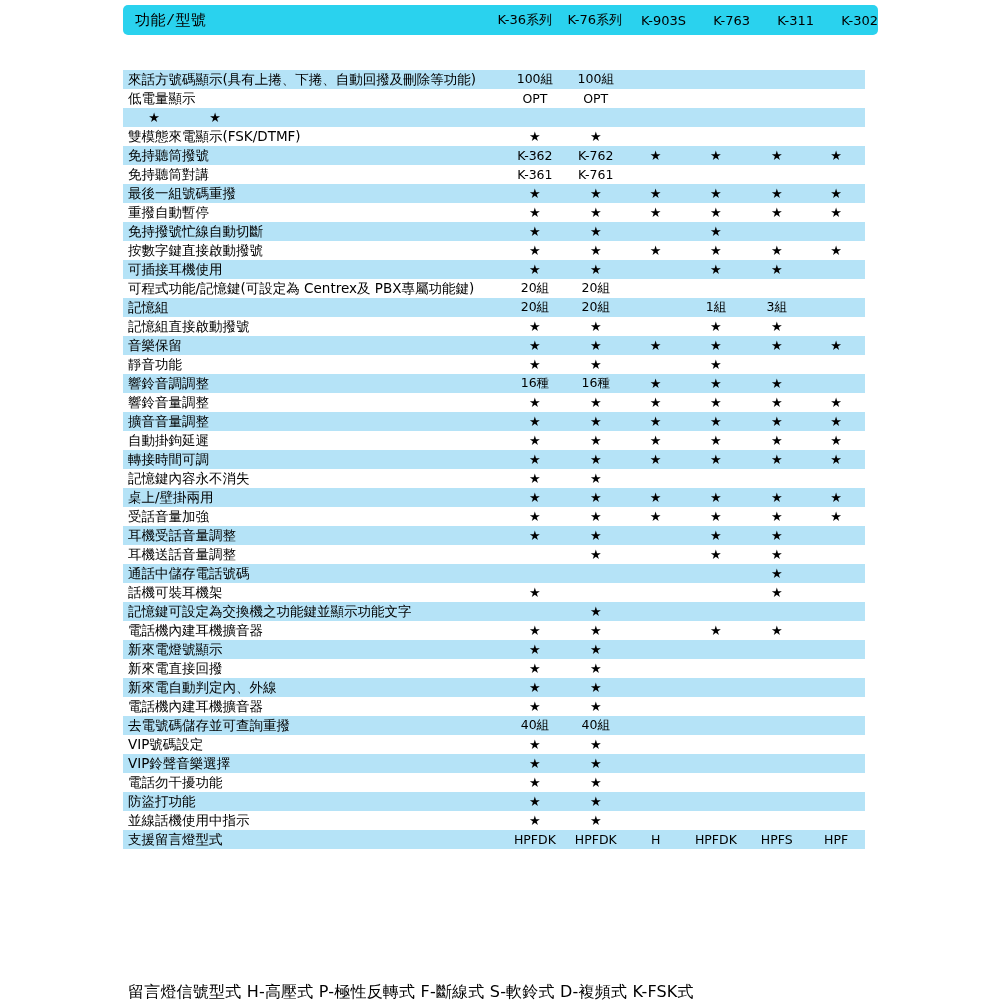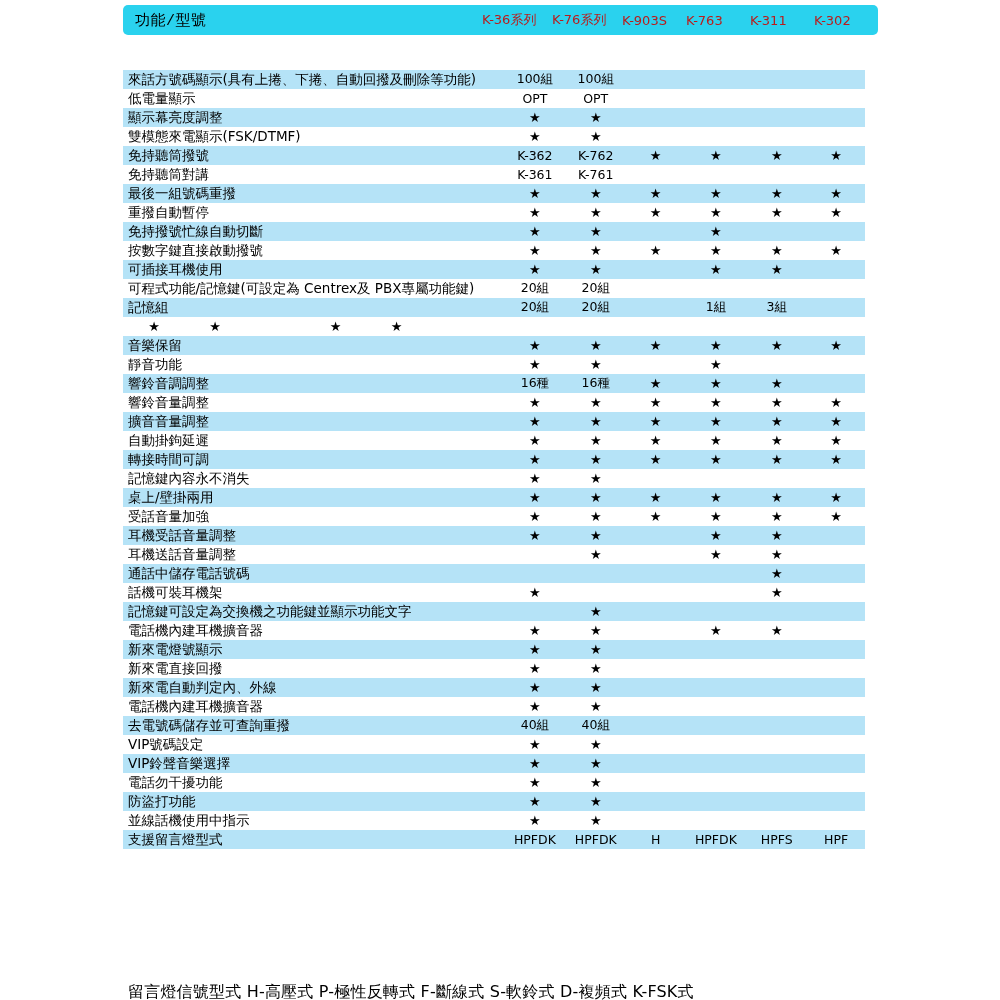--- a/index.html
+++ b/index.html
@@ -38,23 +38,23 @@
     padding-left: 12px;
     box-sizing: border-box;
     font-size: 15px;
     color: #000;
     letter-spacing: 0.5px;
     font-family: Liberation Mono, monospace;
   }
   .header .model {
     flex: 0 0 auto;
     width: 64px;
-    text-align: left;
+    text-align: right;
     font-size: 13px;
-    color: #b91c1c;
+    color: #000000;
   }
   .header .model.wide { width: 70px; }
 
   
   .table {
     position: absolute;
     left: 123px;
     top: 70px;
     width: 742px;
     font-size: 13.5px;
@@ -130,21 +130,20 @@
       <div class="row">
         <div class="label">低電量顯示</div>
         <div class="cell c0">OPT</div>
         <div class="cell c1">OPT</div>
         <div class="cell c2"></div>
         <div class="cell c3"></div>
         <div class="cell c4"></div>
         <div class="cell c5"></div>
       </div>
       <div class="row alt">
-        <div class="label">顯示幕亮度調整</div>
         <div class="cell c0 star">★</div>
         <div class="cell c1 star">★</div>
         <div class="cell c2"></div>
         <div class="cell c3"></div>
         <div class="cell c4"></div>
         <div class="cell c5"></div>
       </div>
       <div class="row">
         <div class="label">雙模態來電顯示(FSK/DTMF)</div>
         <div class="cell c0 star">★</div>
@@ -229,20 +228,21 @@
       <div class="row alt">
         <div class="label">記憶組</div>
         <div class="cell c0">20組</div>
         <div class="cell c1">20組</div>
         <div class="cell c2"></div>
         <div class="cell c3">1組</div>
         <div class="cell c4">3組</div>
         <div class="cell c5"></div>
       </div>
       <div class="row">
+        <div class="label">記憶組直接啟動撥號</div>
         <div class="cell c0 star">★</div>
         <div class="cell c1 star">★</div>
         <div class="cell c2"></div>
         <div class="cell c3 star">★</div>
         <div class="cell c4 star">★</div>
         <div class="cell c5"></div>
       </div>
       <div class="row alt">
         <div class="label">音樂保留</div>
         <div class="cell c0 star">★</div>

